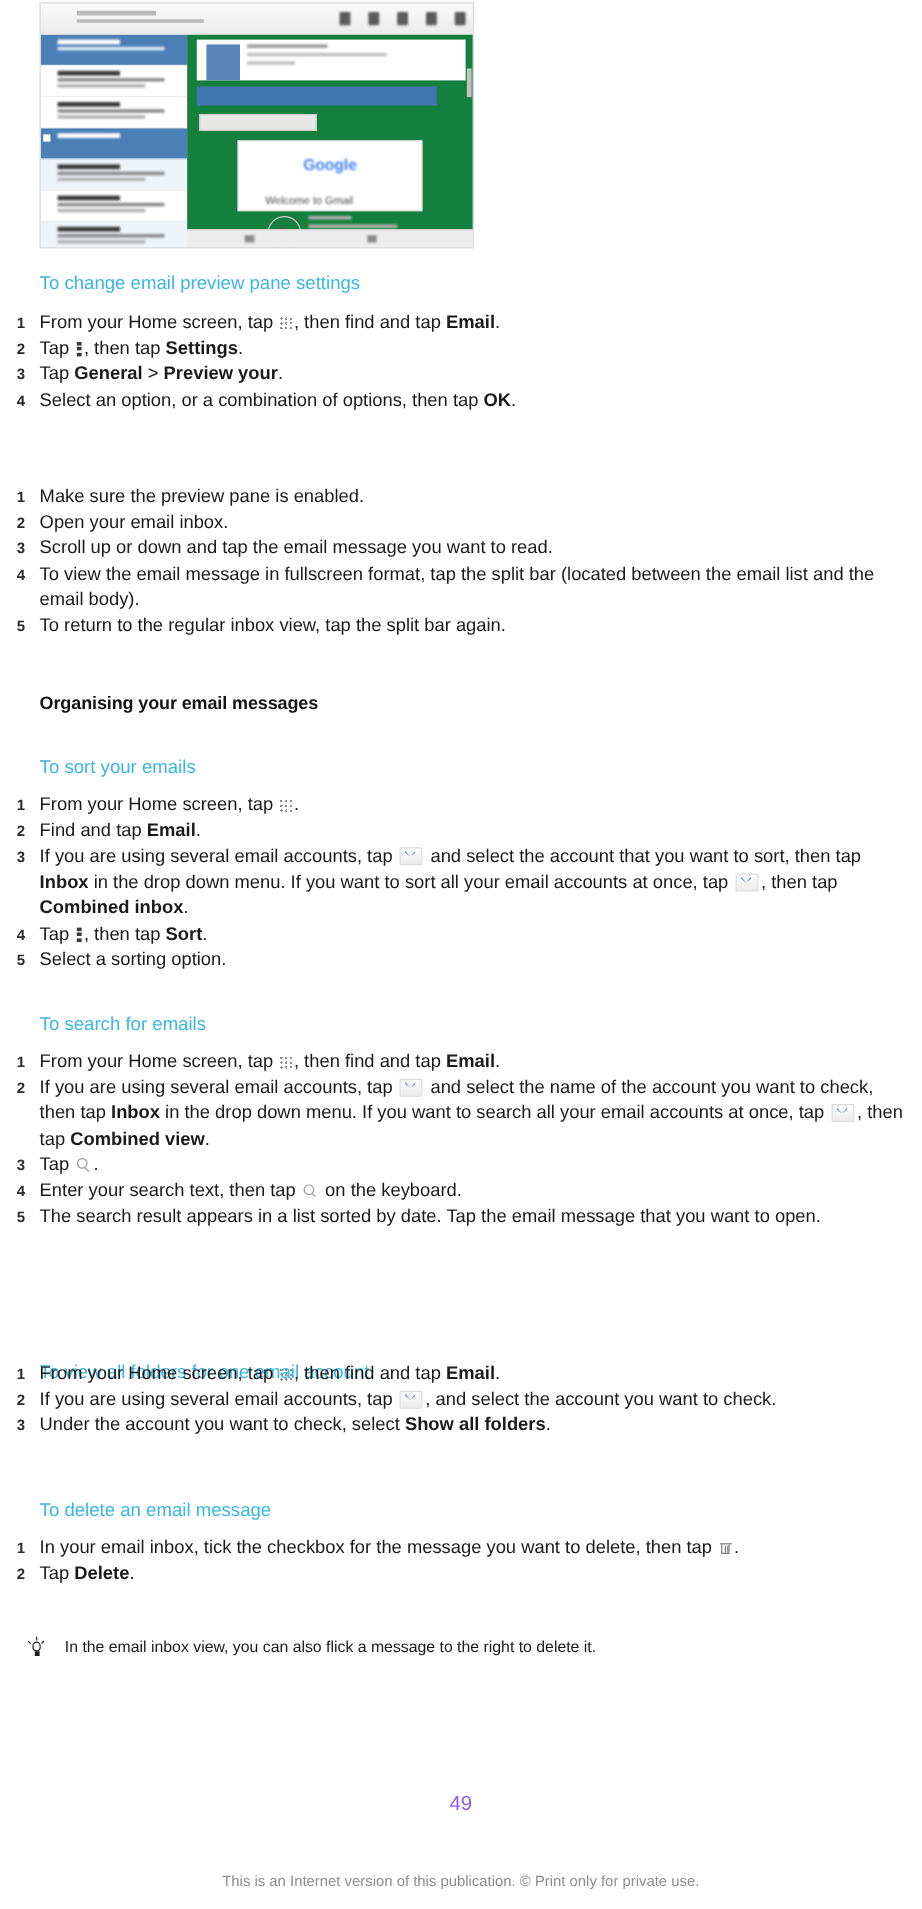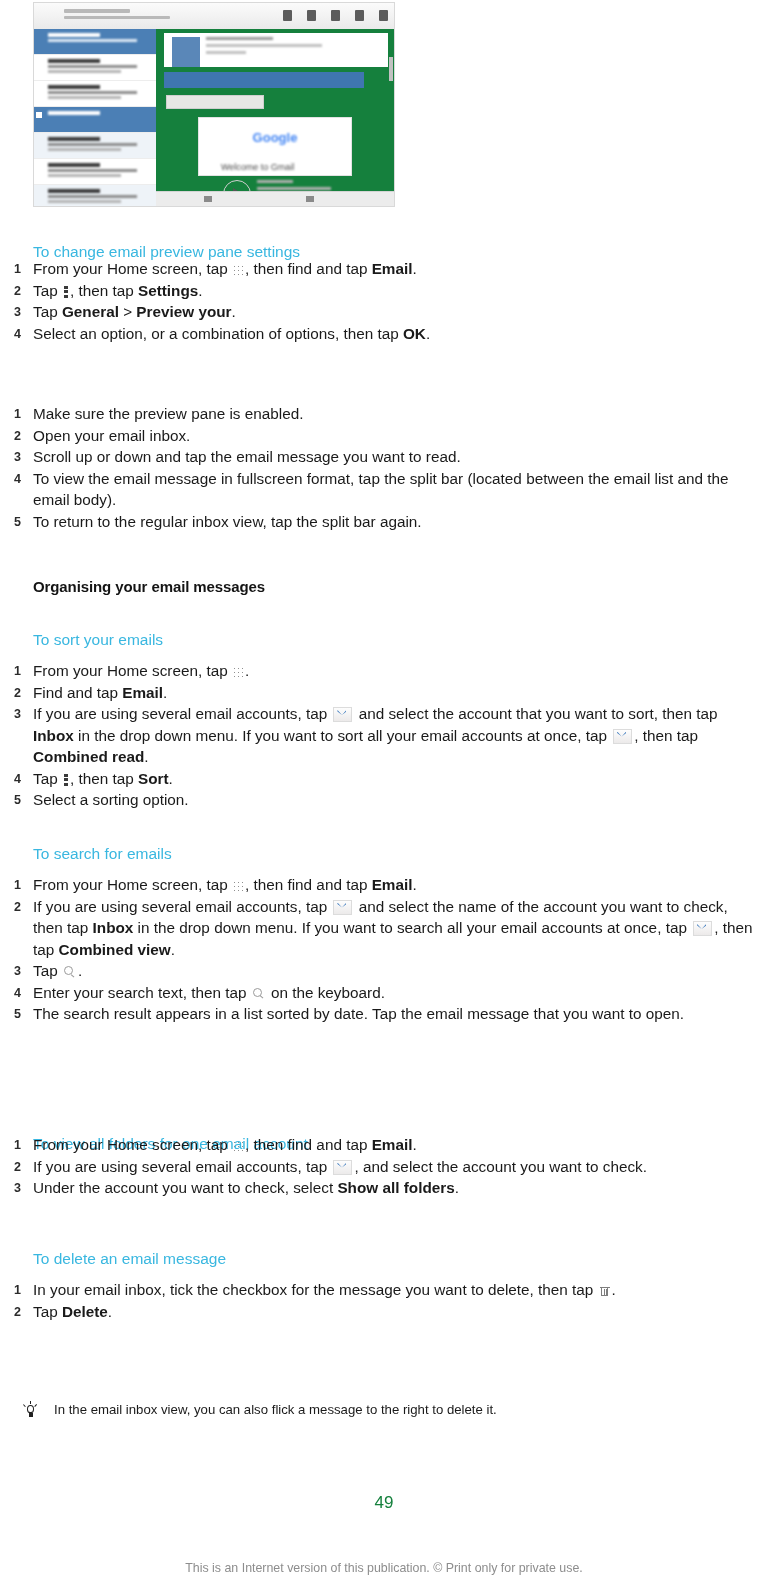--- a/index.html
+++ b/index.html
@@ -202,21 +202,20 @@
   
   .tip {
     position: absolute;
     left: 14px;
     right: 20px;
     font-size: 13.2px;
     line-height: 18px;
     color: #1a1a1a;
     padding-left: 40px;
     box-sizing: border-box;
-    margin-top: 37px;
   }
   .ic-bulb {
     position: absolute;
     left: 9px;
     top: 1px;
     width: 14px;
     height: 16px;
   }
   .ic-bulb:before {
     content:"";
@@ -236,21 +235,21 @@
   .r2 { left:0.6px; top:2.2px; transform: rotate(-42deg); }
   .r3 { left:12.4px; top:2.2px; transform: rotate(42deg); }
 
   
   .page-number {
     position: absolute;
     left: 0; right: 0;
     top: 1493px;
     text-align: center;
     font-size: 17px;
-    color: #15803d;
+    color: #8b5cf6;
   }
   .footer-note {
     position: absolute;
     left: 0; right: 0;
     top: 1561px;
     text-align: center;
     font-size: 12.4px;
     color: #8d8d8d;
   }
 </style>
@@ -334,21 +333,21 @@
       </div>
       <div class="fig-scroll"></div>
     </div>
 
     <div class="fig-bottombar">
       <i style="left:48px"></i>
         <i style="left:150px"></i>
     </div>
   </div>
 
-  <div class="h3" style="top:243px;">To change email preview pane settings</div>
+  <div class="h3" style="top:228px;">To change email preview pane settings</div>
   <ol class="steps" style="top:258px;">
     <li><span class="num">1</span>
       From your Home screen, tap <span class="ic ic-apps"></span>, then find and tap <b>Email</b>.</li>
     <li><span class="num">2</span>
       Tap <span class="ic ic-menu"></span>, then tap <b>Settings</b>.</li>
     <li><span class="num">3</span>
       Tap <b>General</b> &gt; <b>Preview your</b>.</li>
     <li><span class="num">4</span>
       Select an option, or a combination of options, then tap <b>OK</b>.</li>
   </ol>
@@ -368,21 +367,21 @@
 
   <div class="h2" style="top:578px;">Organising your email messages</div>
 
   <div class="h3" style="top:631px;">To sort your emails</div>
   <ol class="steps" style="top:660px;">
     <li><span class="num">1</span>
       From your Home screen, tap <span class="ic ic-apps"></span>.</li>
     <li><span class="num">2</span>
       Find and tap <b>Email</b>.</li>
     <li><span class="num">3</span>
-      If you are using several email accounts, tap <span class="ic ic-chevron"></span> and select the account that you want to sort, then tap <b>Inbox</b> in the drop down menu. If you want to sort all your email accounts at once, tap <span class="ic ic-chevron"></span>, then tap <b>Combined read</b>.</li>
+      If you are using several email accounts, tap <span class="ic ic-chevron"></span> and select the account that you want to sort, then tap <b>Inbox</b> in the drop down menu. If you want to sort all your email accounts at once, tap <span class="ic ic-chevron"></span>, then tap <b>Combined inbox</b>.</li>
     <li><span class="num">4</span>
       Tap <span class="ic ic-menu"></span>, then tap <b>Sort</b>.</li>
     <li><span class="num">5</span>
       Select a sorting option.</li>
   </ol>
 
   <div class="h3" style="top:845px;">To search for emails</div>
   <ol class="steps" style="top:874px;">
     <li><span class="num">1</span>
       From your Home screen, tap <span class="ic ic-apps"></span>, then find and tap <b>Email</b>.</li>

